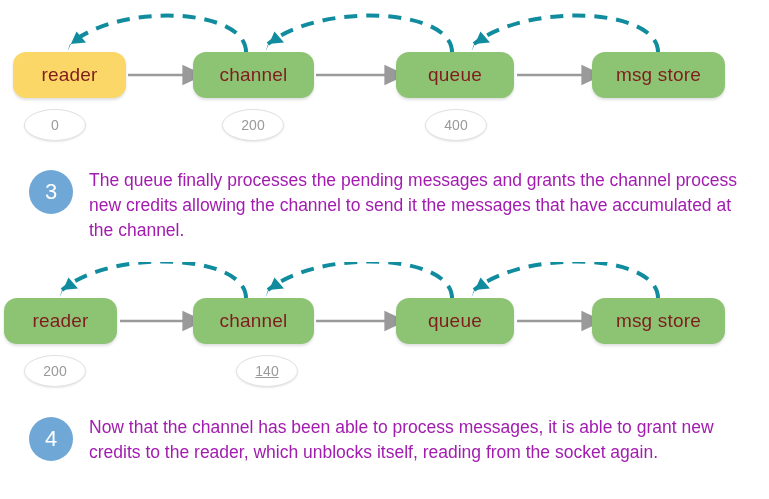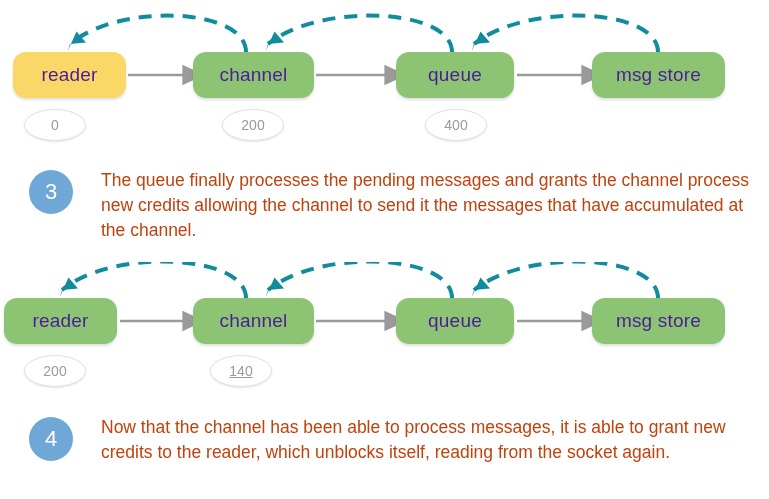--- a/index.html
+++ b/index.html
@@ -30,21 +30,21 @@
     pointer-events: none;
   }
 
   .node {
     position: absolute;
     height: 46px;
     border-radius: 13px;
     display: flex;
     align-items: center;
     justify-content: center;
-    color: #4c1d95;
+    color: #7f1d1d;
     font-size: 19px;
     letter-spacing: 0.2px;
     box-shadow: 0 2px 3px rgba(0,0,0,0.13);
     box-sizing: border-box;
     white-space: nowrap;
   }
   .node.green  { background: #8cc474; align-items: center; }
   .node.yellow { background: #fad766; }
 
   .badge {
@@ -83,23 +83,23 @@
     font-size: 22px;
     display: flex;
     align-items: center;
     justify-content: center;
     flex: 0 0 auto;
     margin-left: 29px;
     margin-top: 2px;
   }
 
   .step-text {
-    margin-left: 28px;
+    margin-left: 16px;
     width: 648px;
-    color: #c2410c;
+    color: #a21caf;
     font-size: 17.5px;
     line-height: 25px;
   }
 </style>
 </head>
 <body>
 
 <div class="stage">
 
   <div class="diagram" id="diagram-1">
@@ -206,21 +206,21 @@
     <div class="node green" style="left:396px; top:36px; width:118px;">
       <span>queue</span>
     </div>
     <div class="node green" style="left:592px; top:36px; width:133px;">
       <span>msg store</span>
     </div>
 
     <div class="badge" style="left:24px; top:93px;">
       <span>200</span>
     </div>
-    <div class="badge" style="left:210px; top:93px;text-decoration:underline;">
+    <div class="badge" style="left:236px; top:93px;text-decoration:underline;">
       <span>140</span>
     </div>
   </div>
 
   <div class="step" id="step-4">
     <div class="step-circle">4</div>
     <div class="step-text">Now that the channel has been able to process messages, it is able to grant new credits to the reader, which unblocks itself, reading from the socket again.</div>
   </div>
 
 </div>

